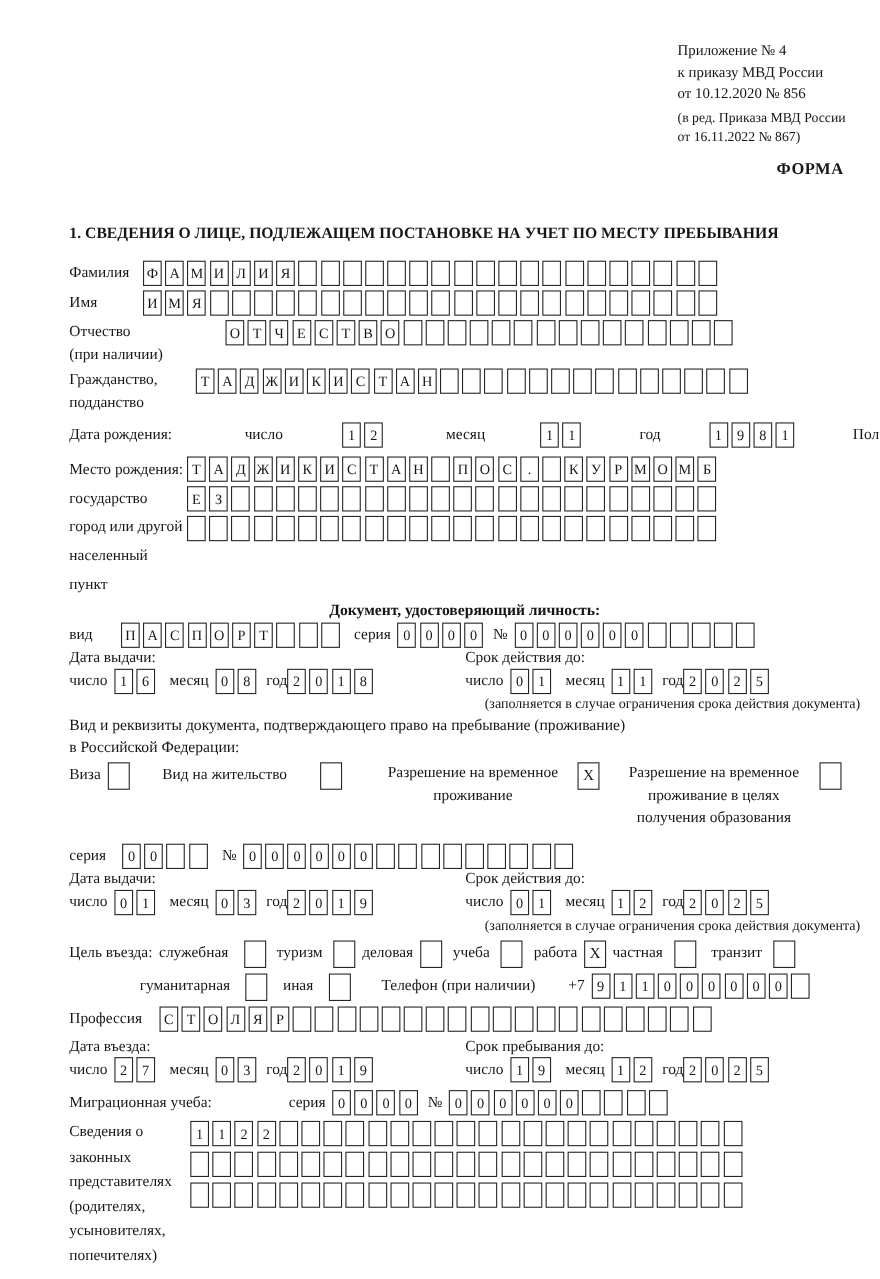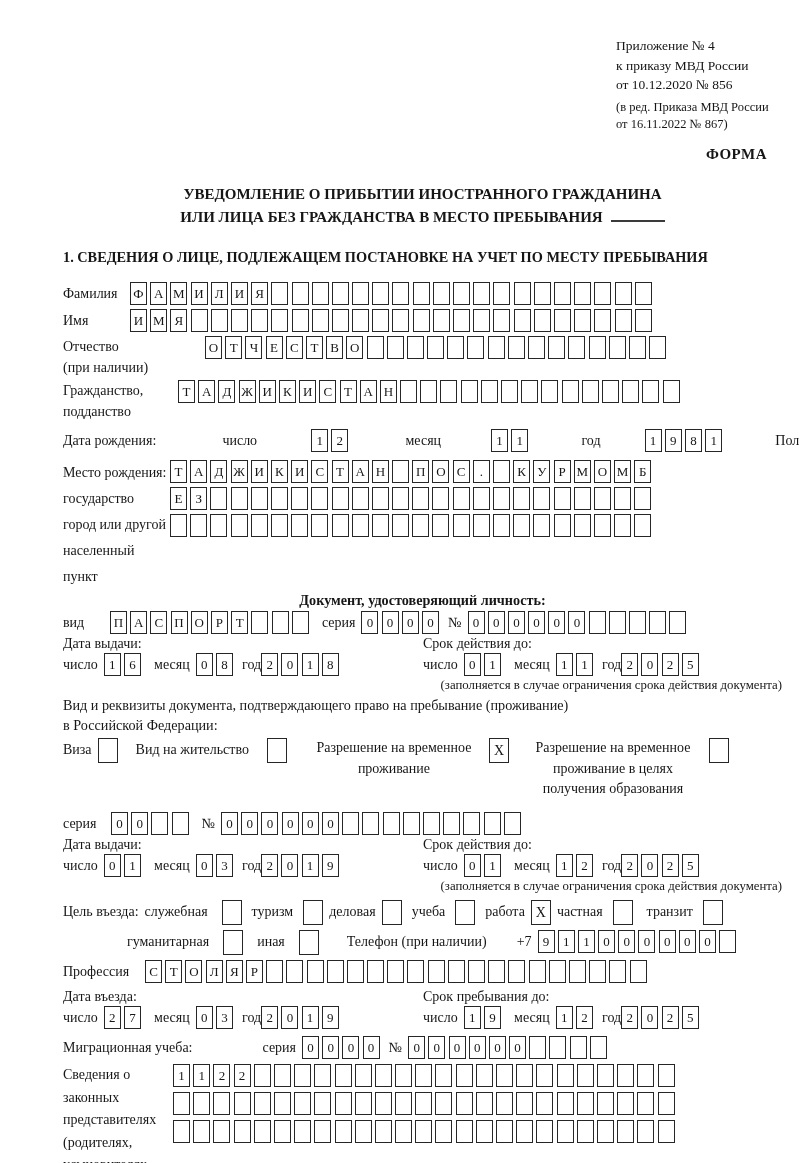--- a/index.html
+++ b/index.html
@@ -21,21 +21,21 @@
   .mlabel { flex:none; line-height:1.5; }
   .boxes { display:inline-flex; flex:none; }
   .bx {
     display:inline-flex; width:17px; height:23px; flex:none;
     border:1.8px solid #262626; margin-right:3.2px;
     align-items:center; justify-content:center; font-size:13px;
   }
   .cb { display:inline-flex; flex:none; }
   .cb .bx { width:20px; height:25px; margin-right:0; font-size:14px; }
   .ilabel { padding-top:4px; flex:none; }
-  .gap6 { margin-left:6px; } .gap10 { margin-left:10px; } .gap14 { margin-left:14px; } .gap18 { margin-left:18px; }
+  .gap6 { margin-left:6px; } .gap10 { margin-left:10px; } .gap14 { margin-left:14px; } .gap18 { margin-left:30px; }
   .center-head { font-size:14px; }
   .dates-wrap { margin-top:2px; }
   .dates-cols { display:flex; }
   .date-col { flex:none; width:330px; }
   .date-col.right { width:352px; margin-left:30px; }
   .date-fields { display:flex; align-items:flex-start; margin-top:1px; white-space:nowrap; }
   .date-fields .ilabel { padding-top:4px; }
   .note-right { text-align:right; font-size:12.8px; margin-top:2px; }
   .intro-line { margin-top:4px; font-size:14.2px; }
   .multi-center { text-align:center; line-height:1.45; flex:none; }
@@ -49,24 +49,20 @@
   <div data-bind-lines="page.appendix_lines">Приложение № 4
 к приказу МВД России
 от 10.12.2020 № 856</div>
   <div class="appendix-note" data-bind-lines="page.appendix_note_lines">(в ред. Приказа МВД России
 от 16.11.2022 № 867)</div>
 </div>
 <div class="forma" data-bind="page.forma">ФОРМА</div>
 
 <div class="content">
 
-  <div class="title">
-    <div data-bind="page.title1">УВЕДОМЛЕНИЕ О ПРИБЫТИИ ИНОСТРАННОГО ГРАЖДАНИНА</div>
-    <div><span data-bind="page.title2">ИЛИ ЛИЦА БЕЗ ГРАЖДАНСТВА В МЕСТО ПРЕБЫВАНИЯ</span><span class="title-underline"></span></div>
-  </div>
 
   <div class="section-heading" data-bind="page.section1">1. СВЕДЕНИЯ О ЛИЦЕ, ПОДЛЕЖАЩЕМ ПОСТАНОВКЕ НА УЧЕТ ПО МЕСТУ ПРЕБЫВАНИЯ</div>
 
   <div class="frow" style="margin-top:16px;">
     <span class="flabel" style="width:67px;" data-bind="labels.surname">Фамилия</span>
     <span class="boxes">
         <span class="bx">Ф</span>
         <span class="bx">А</span>
         <span class="bx">М</span>
         <span class="bx">И</span>

